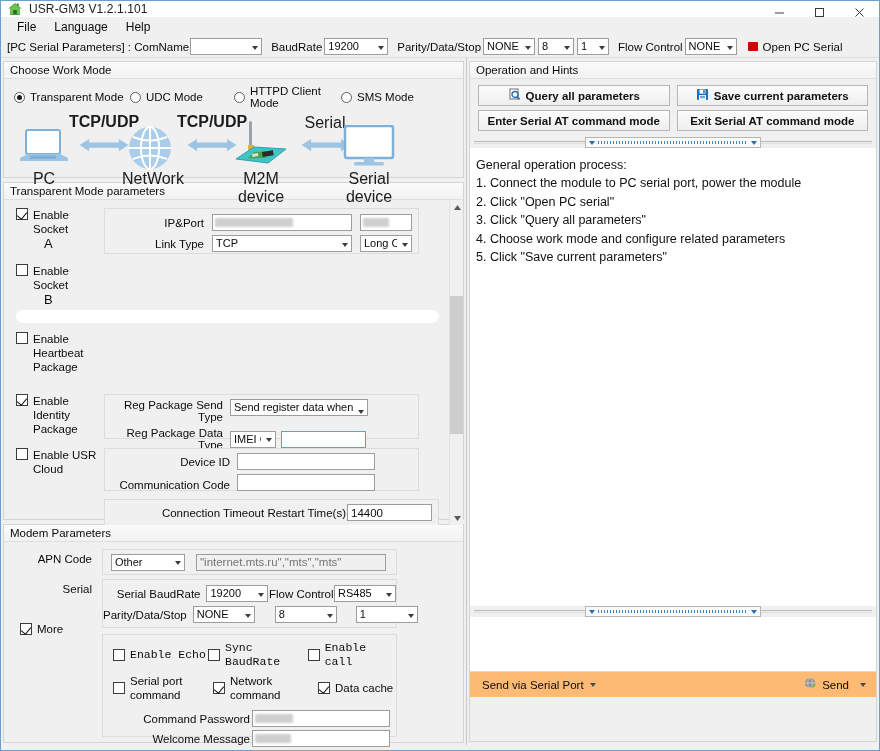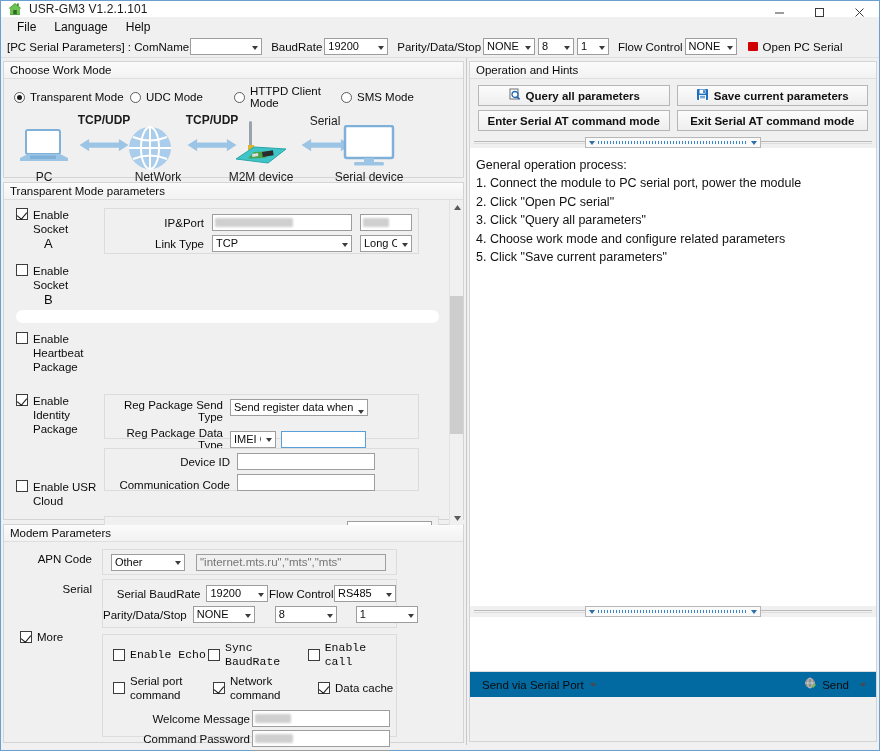--- a/index.html
+++ b/index.html
@@ -75,21 +75,21 @@
 
   
   .radios { display:flex; align-items:center; padding:6px 0 2px 10px; font-size:11.5px; }
   .radio { display:flex; align-items:center; margin-right:4px; }
   .rdot { width:11px; height:11px; border-radius:50%; border:1px solid #5c5c5c;
           background:#fff; margin-right:5px; position:relative; flex:none; }
   .rdot.on::after { content:""; position:absolute; left:2px; top:2px; width:5px; height:5px;
                     border-radius:50%; background:#1c1c1c; }
 
   .diagram { position:relative; height:83px; margin:2px 0 0 0; }
-  .dg-label { position:absolute; font-size:12px; color:#1b1b1b; text-align:center; }
+  .dg-label { position:absolute; font-size:16px; color:#1b1b1b; text-align:center; }
   .arrow { position:absolute; height:14px; }
 
   
   .tm-body { position:relative; height:325px; overflow:hidden; }
   .scroll-col { position:absolute; right:0; top:0; width:14px; height:100%; background:#f0f0f0;
                 border-left:1px solid #e2e2e2; }
   .sc-btn { width:14px; height:14px; background:#f0f0f0; display:flex; align-items:center;
             justify-content:center; color:#5b5b5b; font-size:8px; }
   .sc-thumb { position:absolute; left:0; width:14px; background:#cdcdcd; }
   .sc-track { position:absolute; left:0; width:14px; background:#f0f0f0; }
@@ -132,21 +132,21 @@
     background-image:repeating-linear-gradient(to right,#3a86c8 0,#3a86c8 1px,transparent 1px,transparent 3px);
   }
   .sp-tri { width:0; height:0; border-left:3px solid transparent; border-right:3px solid transparent;
             border-top:4px solid #2c6ea8; }
 
   .hints { background:#ffffff; padding:8px 6px 6px 6px; font-size:12.5px; line-height:18.4px;
            color:#111; height:458px; overflow:hidden; }
   .hints div { white-space:nowrap; }
 
   .sendarea { height:54px; background:#ffffff; }
-  .statusbar { height:26px; background:#0369a1; border-top:1px solid #dcdcdc;
+  .statusbar { height:26px; background:#fdba74; border-top:1px solid #dcdcdc;
                display:flex; align-items:center; justify-content:space-between;
                padding:0 10px 0 12px; font-size:11.5px; }
   .caret { display:inline-block; width:0;height:0;border-left:3px solid transparent;
            border-right:3px solid transparent;border-top:4px solid #4a4a4a; margin-left:6px;}
   .send-right { display:flex; align-items:center; gap:5px; }
 
   .redact { background:#cfcfcf; height:9px; border-radius:1px; display:inline-block;
             filter: blur(1.1px); }
   .fieldholder { position:relative; display:inline-block; }
   .fieldholder .redact { position:absolute; left:3px; top:4px; }
@@ -276,21 +276,21 @@
             </svg>
 
             <svg style="position:absolute;left:122px;top:12px;" width="48" height="46" viewBox="0 0 48 46">
               <circle cx="24" cy="23" r="21" fill="#a9cdea"></circle>
               <ellipse cx="24" cy="23" rx="9" ry="21" fill="none" stroke="#ffffff" stroke-width="2"></ellipse>
               <line x1="3" y1="23" x2="45" y2="23" stroke="#ffffff" stroke-width="2"></line>
               <path d="M7 12 Q24 19 41 12" fill="none" stroke="#ffffff" stroke-width="2"></path>
               <path d="M7 34 Q24 27 41 34" fill="none" stroke="#ffffff" stroke-width="2"></path>
               <line x1="24" y1="2" x2="24" y2="44" stroke="#ffffff" stroke-width="2"></line>
             </svg>
-            <div class="dg-label" style="left:126px;top:57px;width:56px;">NetWork</div>
+            <div class="dg-label" style="left:118px;top:57px;width:56px;">NetWork</div>
 
             <div class="dg-label" style="left:168px;top:0px;width:80px;font-weight:bold;">TCP/UDP</div>
             <svg class="arrow" style="left:180px;top:25px;" width="56" height="16" viewBox="0 0 56 16">
               <path d="M0 8 L11 1 L11 5 L45 5 L45 1 L56 8 L45 15 L45 11 L11 11 L11 15 Z" fill="#9cc5e5"></path>
             </svg>
 
             <svg style="position:absolute;left:228px;top:6px;" width="58" height="52" viewBox="0 0 58 52">
               <rect x="17" y="2" width="3" height="26" rx="1.5" fill="#9aa3ab"></rect>
               <rect x="16" y="26" width="6" height="5" fill="#e0b42a"></rect>
               <path d="M4 40 L22 28 L54 30 L36 44 Z" fill="#3fc4c8"></path>
@@ -418,21 +418,21 @@
                   <select class="cb" style="width:46px;">
                     <option>IMEI Co</option>
                   </select>
                 </span>
                 <input class="tb" style="width: 85px; margin-left: 5px; border-color: rgb(90, 160, 216);" value="">
               </div>
             </div>
           </div>
 
           <div class="row" style="padding:9px 0 0 12px;">
-            <div style="width:88px;margin-top:32px;">
+            <div style="width:88px;">
               <div style="display:flex;">
                 <span class="ckbox"></span>
                 <span class="cklabel">Enable USR</span>
               </div>
               <div class="cklabel" style="margin-left:17px;">Cloud</div>
             </div>
             <div class="panel" style="width:315px;height:43px;padding:4px 6px 0 0;">
               <div style="display:flex;align-items:center;margin-bottom:4px;">
                 <span class="fld-label" style="width:125px;">Device ID</span>
                 <input class="tb" style="width: 138px; margin-left: 7px;" value="">
@@ -464,21 +464,21 @@
                   <option>Other</option>
                 </select>
               </span>
               <input class="tb" style="width: 190px; margin-left: 11px;" disabled="" placeholder="&quot;internet.mts.ru&quot;,&quot;mts&quot;,&quot;mts&quot;">
             </div>
           </div>
 
           <div class="row" style="padding:4px 0 0 0;">
             <div style="width:88px;">
               <div class="fld-label" style="padding-top:4px;">Serial</div>
-              <div style="display:flex;align-items:center;margin-top:35px;margin-left:16px;">
+              <div style="display:flex;align-items:center;margin-top:27px;margin-left:16px;">
                 <span class="ckbox on"></span>
                 <span class="cklabel">More</span>
               </div>
             </div>
             <div style="margin-left:10px;width:295px;">
               <div class="panel" style="height:49px;padding:5px 0 0 0;">
                 <div style="display:flex;align-items:center;margin-bottom:4px;">
                   <span class="fld-label" style="width:122px;">Serial BaudRate</span>
                   <span class="cbwrap" style="margin-left:6px;">
                     <select class="cb" style="width:62px;">
@@ -536,31 +536,31 @@
                     <span class="ckbox on"></span>
                     <span class="cklabel">Network command</span>
                   </span>
                   <span style="display:flex;align-items:center;">
                     <span class="ckbox on"></span>
                     <span class="cklabel">Data cache</span>
                   </span>
                 </div>
 
                 <div style="display:flex;align-items:center;justify-content:flex-end;padding-right:6px;margin-bottom:3px;">
+                  <span class="fld-label">Command Password</span>
+                  <span class="fieldholder" style="margin-left:2px;">
+                    <input class="tb" style="width: 138px;" value="">
+                    <span class="redact" style="width:38px;"></span>
+                  </span>
+                </div>
+                <div style="display:flex;align-items:center;justify-content:flex-end;padding-right:6px;margin-bottom:3px;">
                   <span class="fld-label">Welcome Message</span>
                   <span class="fieldholder" style="margin-left:2px;">
                     <input class="tb" style="width: 138px;" value="">
                     <span class="redact" style="width:36px;"></span>
-                  </span>
-                </div>
-                <div style="display:flex;align-items:center;justify-content:flex-end;padding-right:6px;margin-bottom:3px;">
-                  <span class="fld-label">Command Password</span>
-                  <span class="fieldholder" style="margin-left:2px;">
-                    <input class="tb" style="width: 138px;" value="">
-                    <span class="redact" style="width:38px;"></span>
                   </span>
                 </div>
                 <div style="display:flex;align-items:center;justify-content:flex-end;padding-right:6px;">
                   <span class="fld-label">No data auto restart time(s)</span>
                   <input class="tb" style="width: 138px; margin-left: 2px;" value="7200">
                 </div>
               </div>
             </div>
           </div>
 

